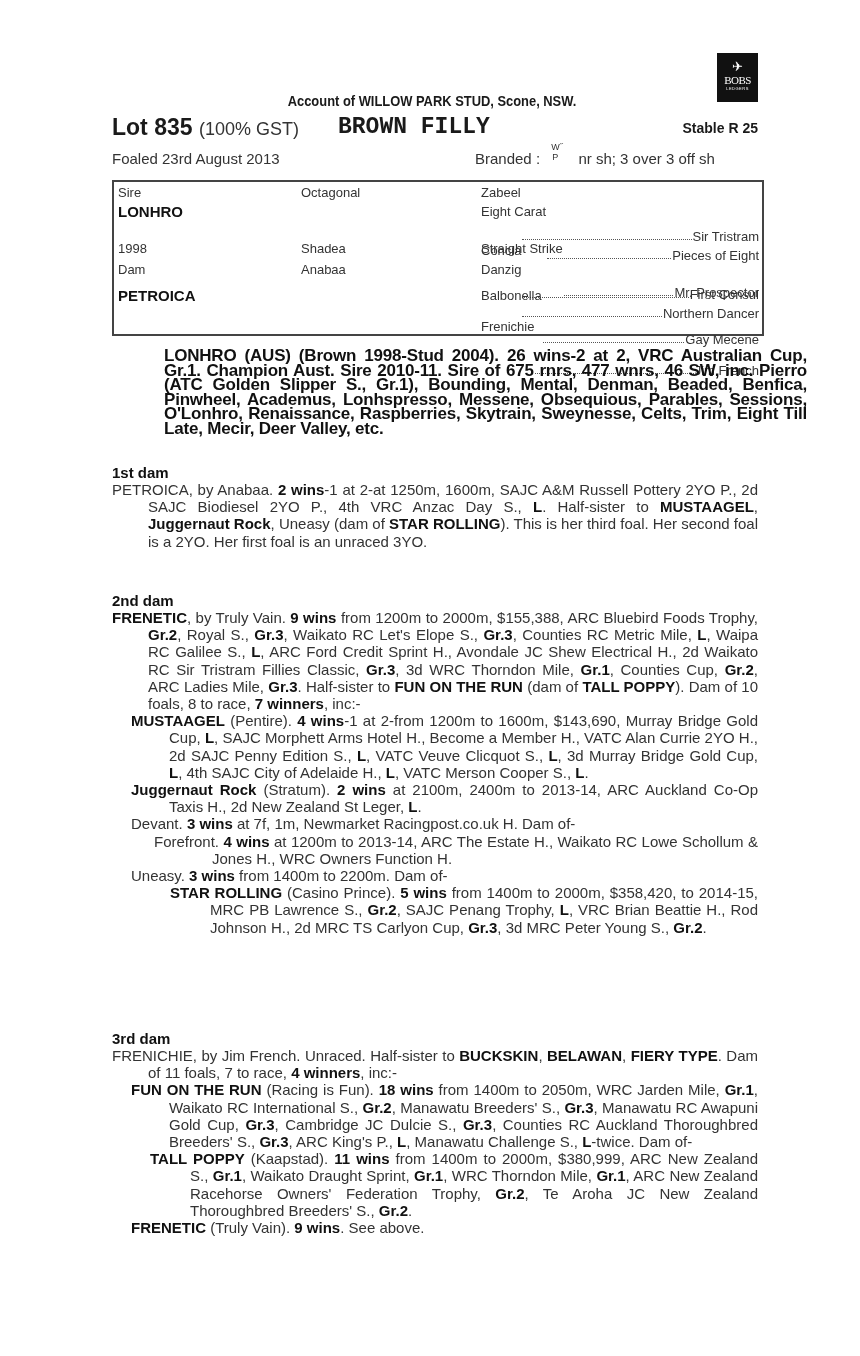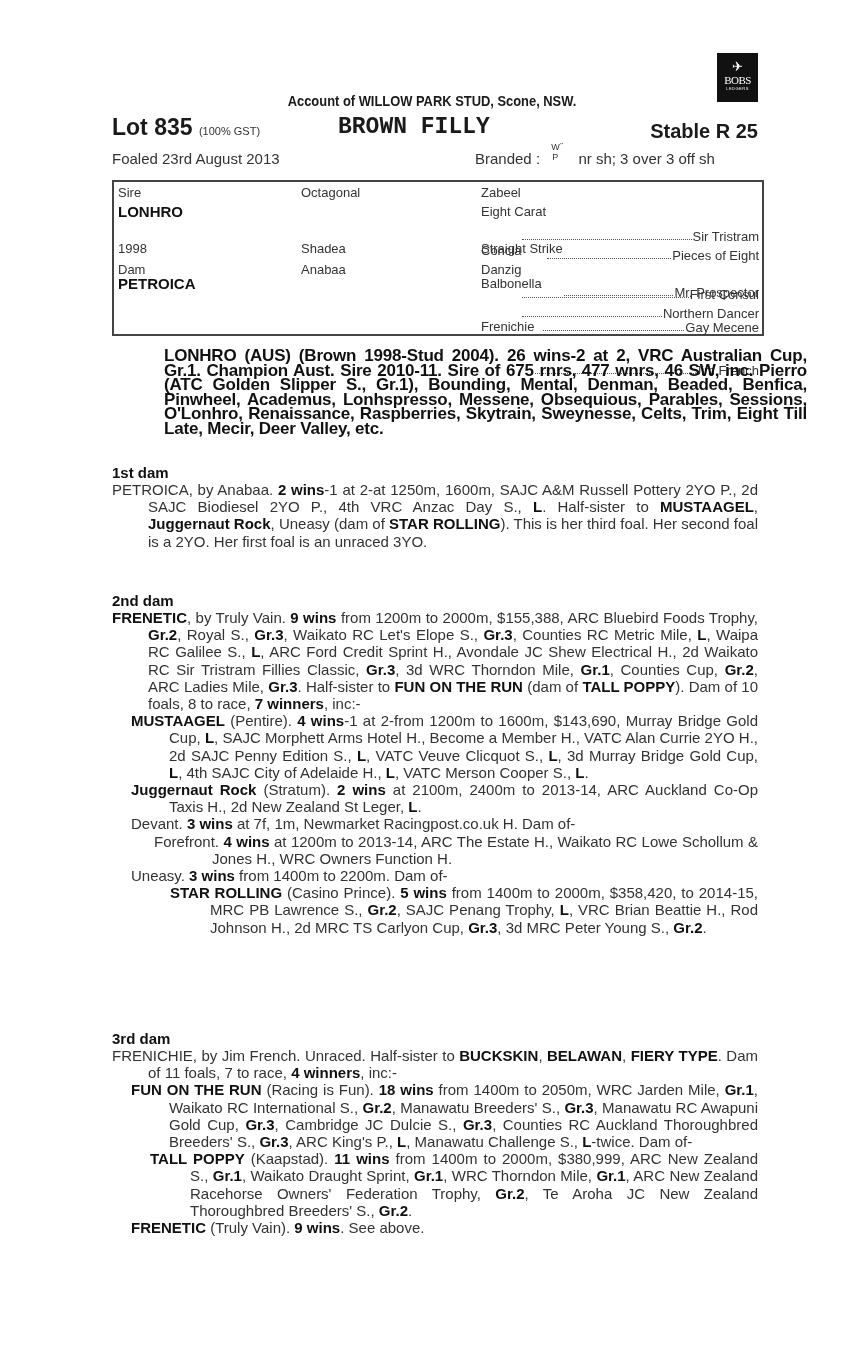--- a/index.html
+++ b/index.html
@@ -12,23 +12,23 @@
   .logo .bird { display: block; font-size: 13px; line-height: 15px; margin-top: 6px; }
   .logo .bobs { display: block; font-family: "Liberation Serif", serif; font-size: 11px;
                 line-height: 12px; letter-spacing: -0.5px; }
   .logo .sub { display: block; font-size: 4px; line-height: 6px; letter-spacing: 0.5px; }
 
   .account { position: absolute; left: 0; width: 640px; top: 92px; text-align: center;
              font-weight: bold; font-size: 15px; transform: scaleX(0.86); transform-origin: center; }
 
   .lot-line { position: absolute; top: 114px; left: 0; width: 656px; height: 30px; }
   .lot-num { position: absolute; left: 0; top: 0; font-weight: bold; font-size: 23px; }
-  .lot-gst { font-weight: normal; font-size: 11px; color: #333; }
+  .lot-gst { font-weight: normal; font-size: 18px; color: #333; }
   .lot-sex { position: absolute; left: 226px; top: 0; font-weight: bold; font-size: 23px; font-family: Liberation Mono, monospace; }
-  .lot-stable { position: absolute; right: 10px; top: 6px; font-weight: bold; font-size: 20px; }
+  .lot-stable { position: absolute; right: 10px; top: 6px; font-weight: bold; font-size: 14px; }
 
   .foaled-line { position: absolute; top: 150px; left: 0; width: 656px; height: 22px; color: #333; font-size: 15px; }
   .foaled { position: absolute; left: 0; top: 0; }
   .branded { position: absolute; left: 363px; top: 0; }
   .brand-mark { display: inline-block; position: relative; width: 18px; height: 16px; vertical-align: top; margin: 0 8px 0 4px; }
   .brand-mark .bm-top { position: absolute; left: 3px; top: -8px; font-size: 9px; line-height: 10px; }
   .brand-mark .bm-bot { position: absolute; left: 4px; top: 2px; font-size: 9px; line-height: 10px; }
 
   .pedigree { position: absolute; top: 180px; left: 0; width: 652px; height: 156px;
               border: 2px solid #444; box-sizing: border-box; }
@@ -124,21 +124,21 @@
       </div>
       <div class="ped-row" style="top: 79.8px;">
         <span class="ped-col1">Dam</span>
         <span class="ped-col2">Anabaa</span>
         <span class="ped-col3">
           <span class="gp">Danzig</span>
           <span class="dots"></span>
           <span class="ggp">Northern Dancer</span>
         </span>
       </div>
-      <div class="ped-row" style="top: 94px; padding-left: 28px;">
+      <div class="ped-row" style="top: 106px; padding-left: 28px;">
         <span class="ped-col1 bold">PETROICA</span>
         <span class="ped-col2"></span>
         <span class="ped-col3">
           <span class="gp">Balbonella</span>
           <span class="dots"></span>
           <span class="ggp">Gay Mecene</span>
         </span>
       </div>
       <div class="ped-row" style="top: 137.4px;">
         <span class="ped-col1"></span>

